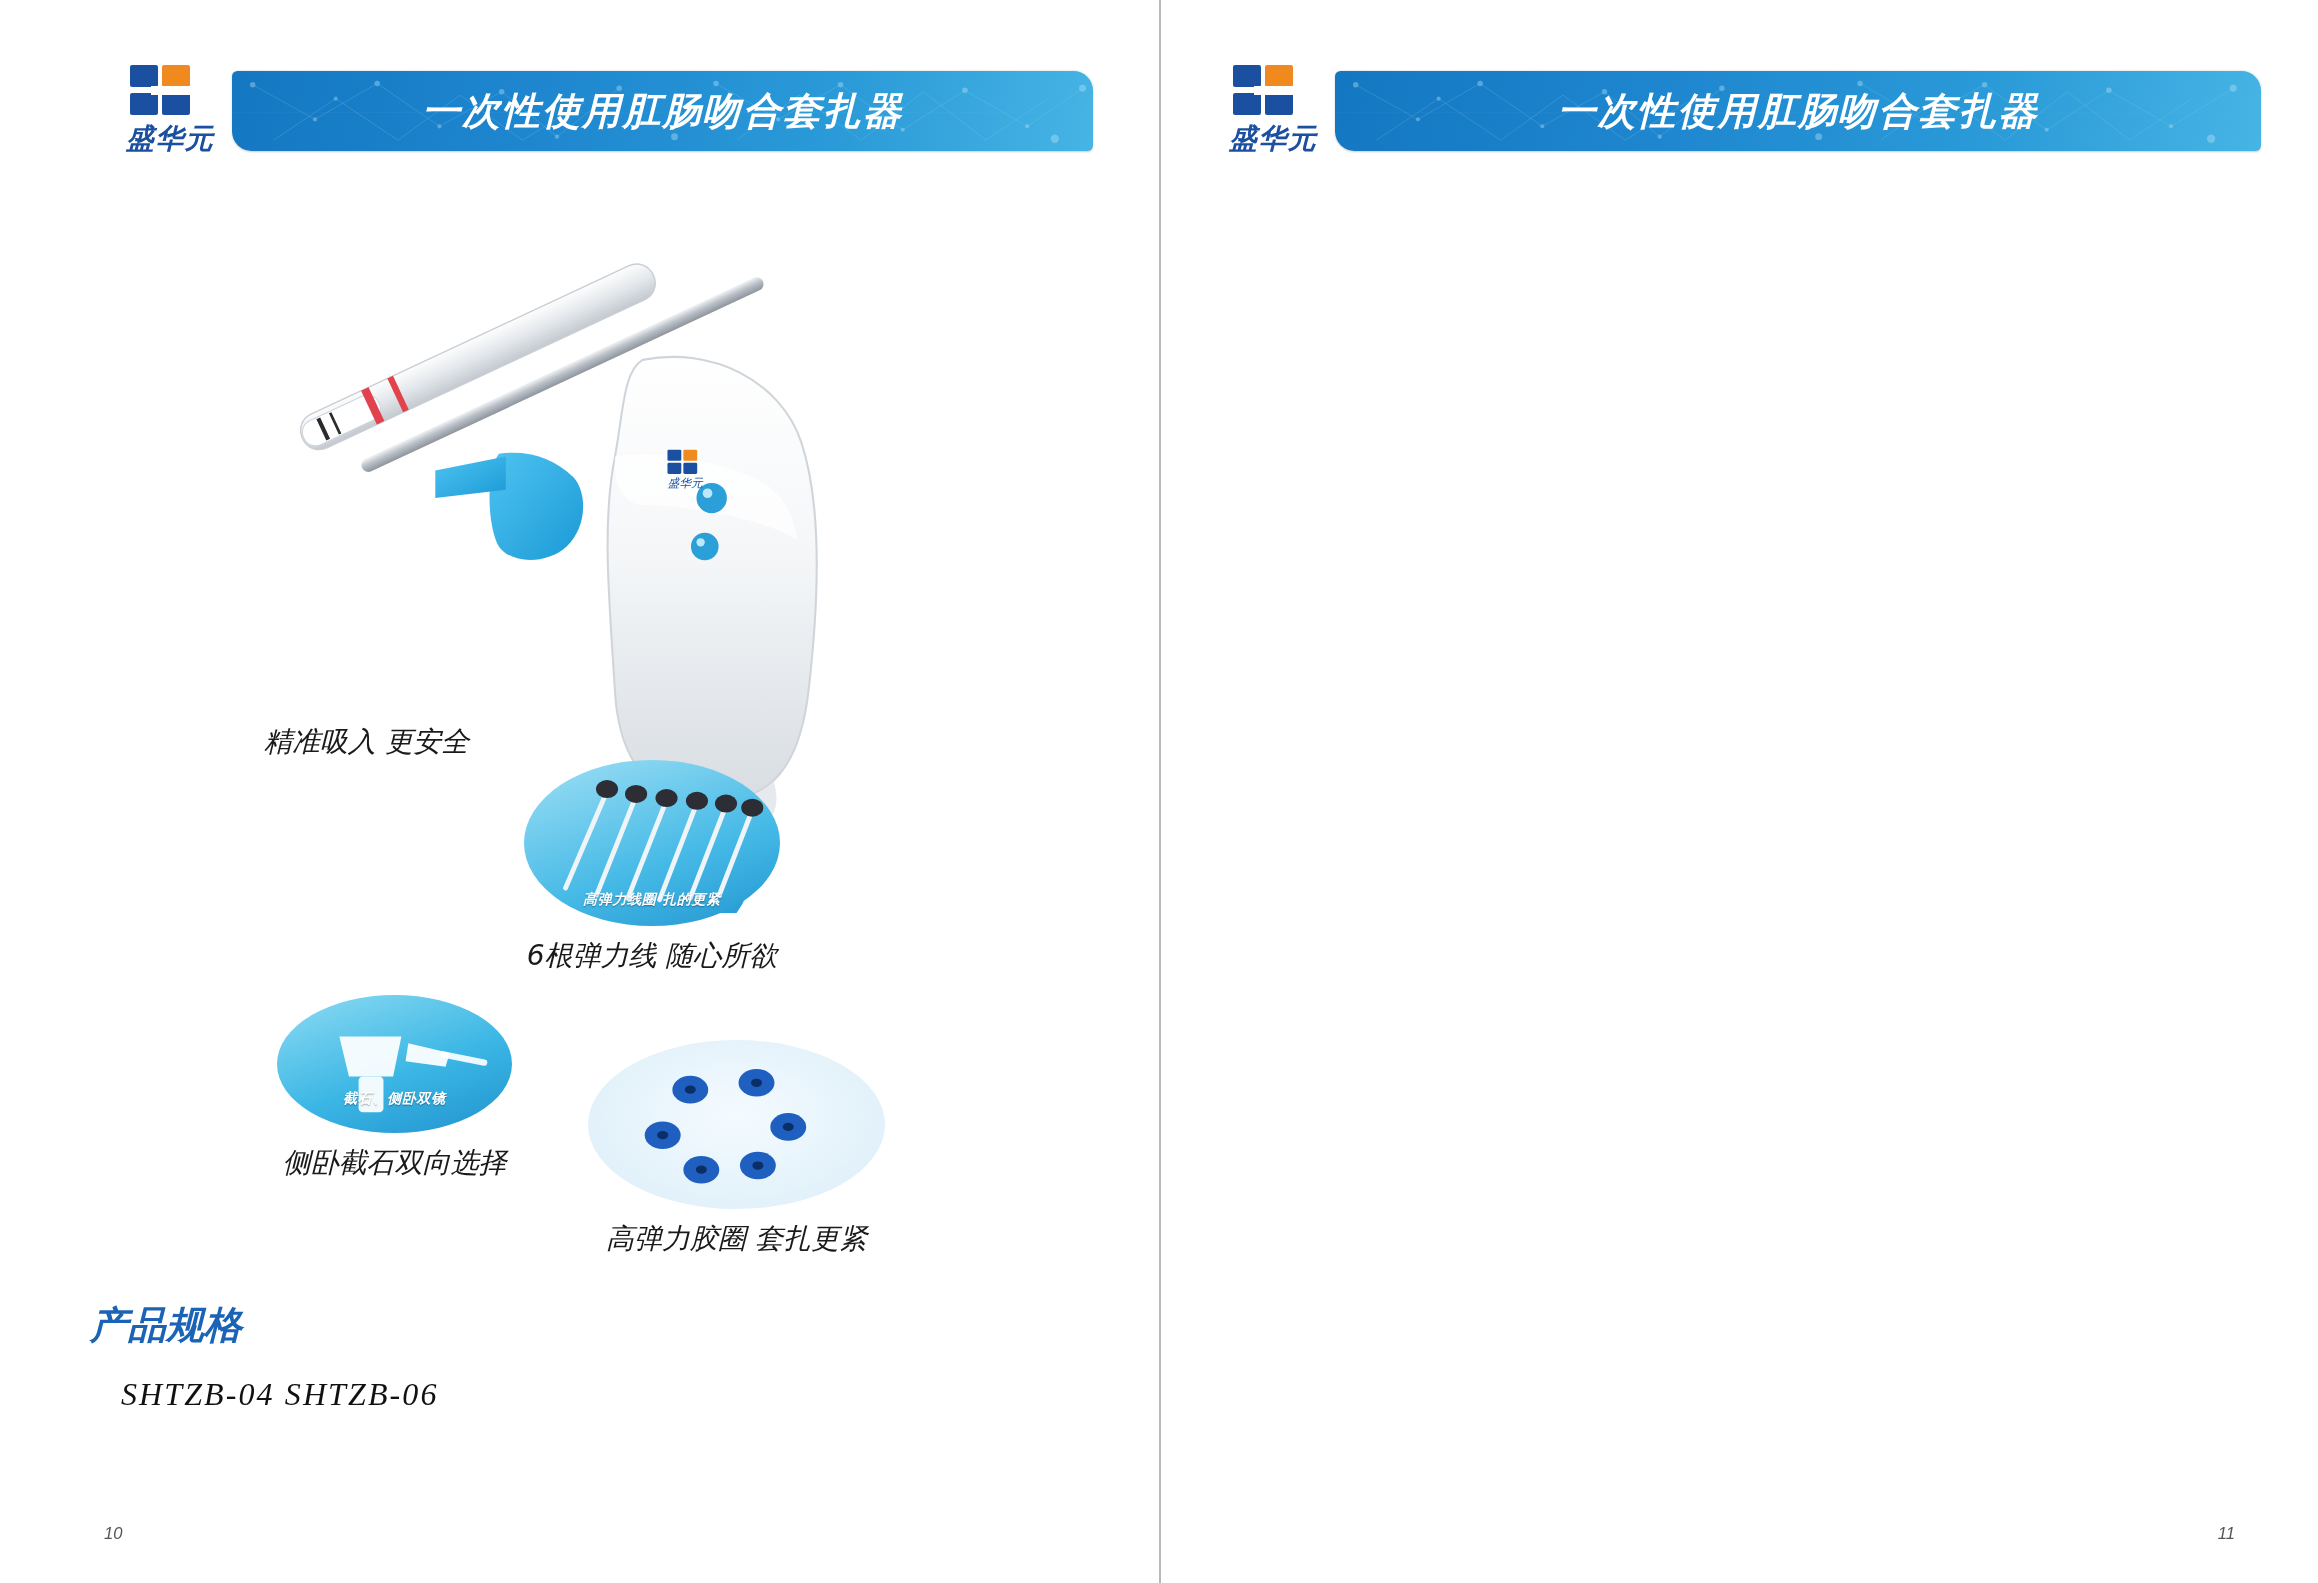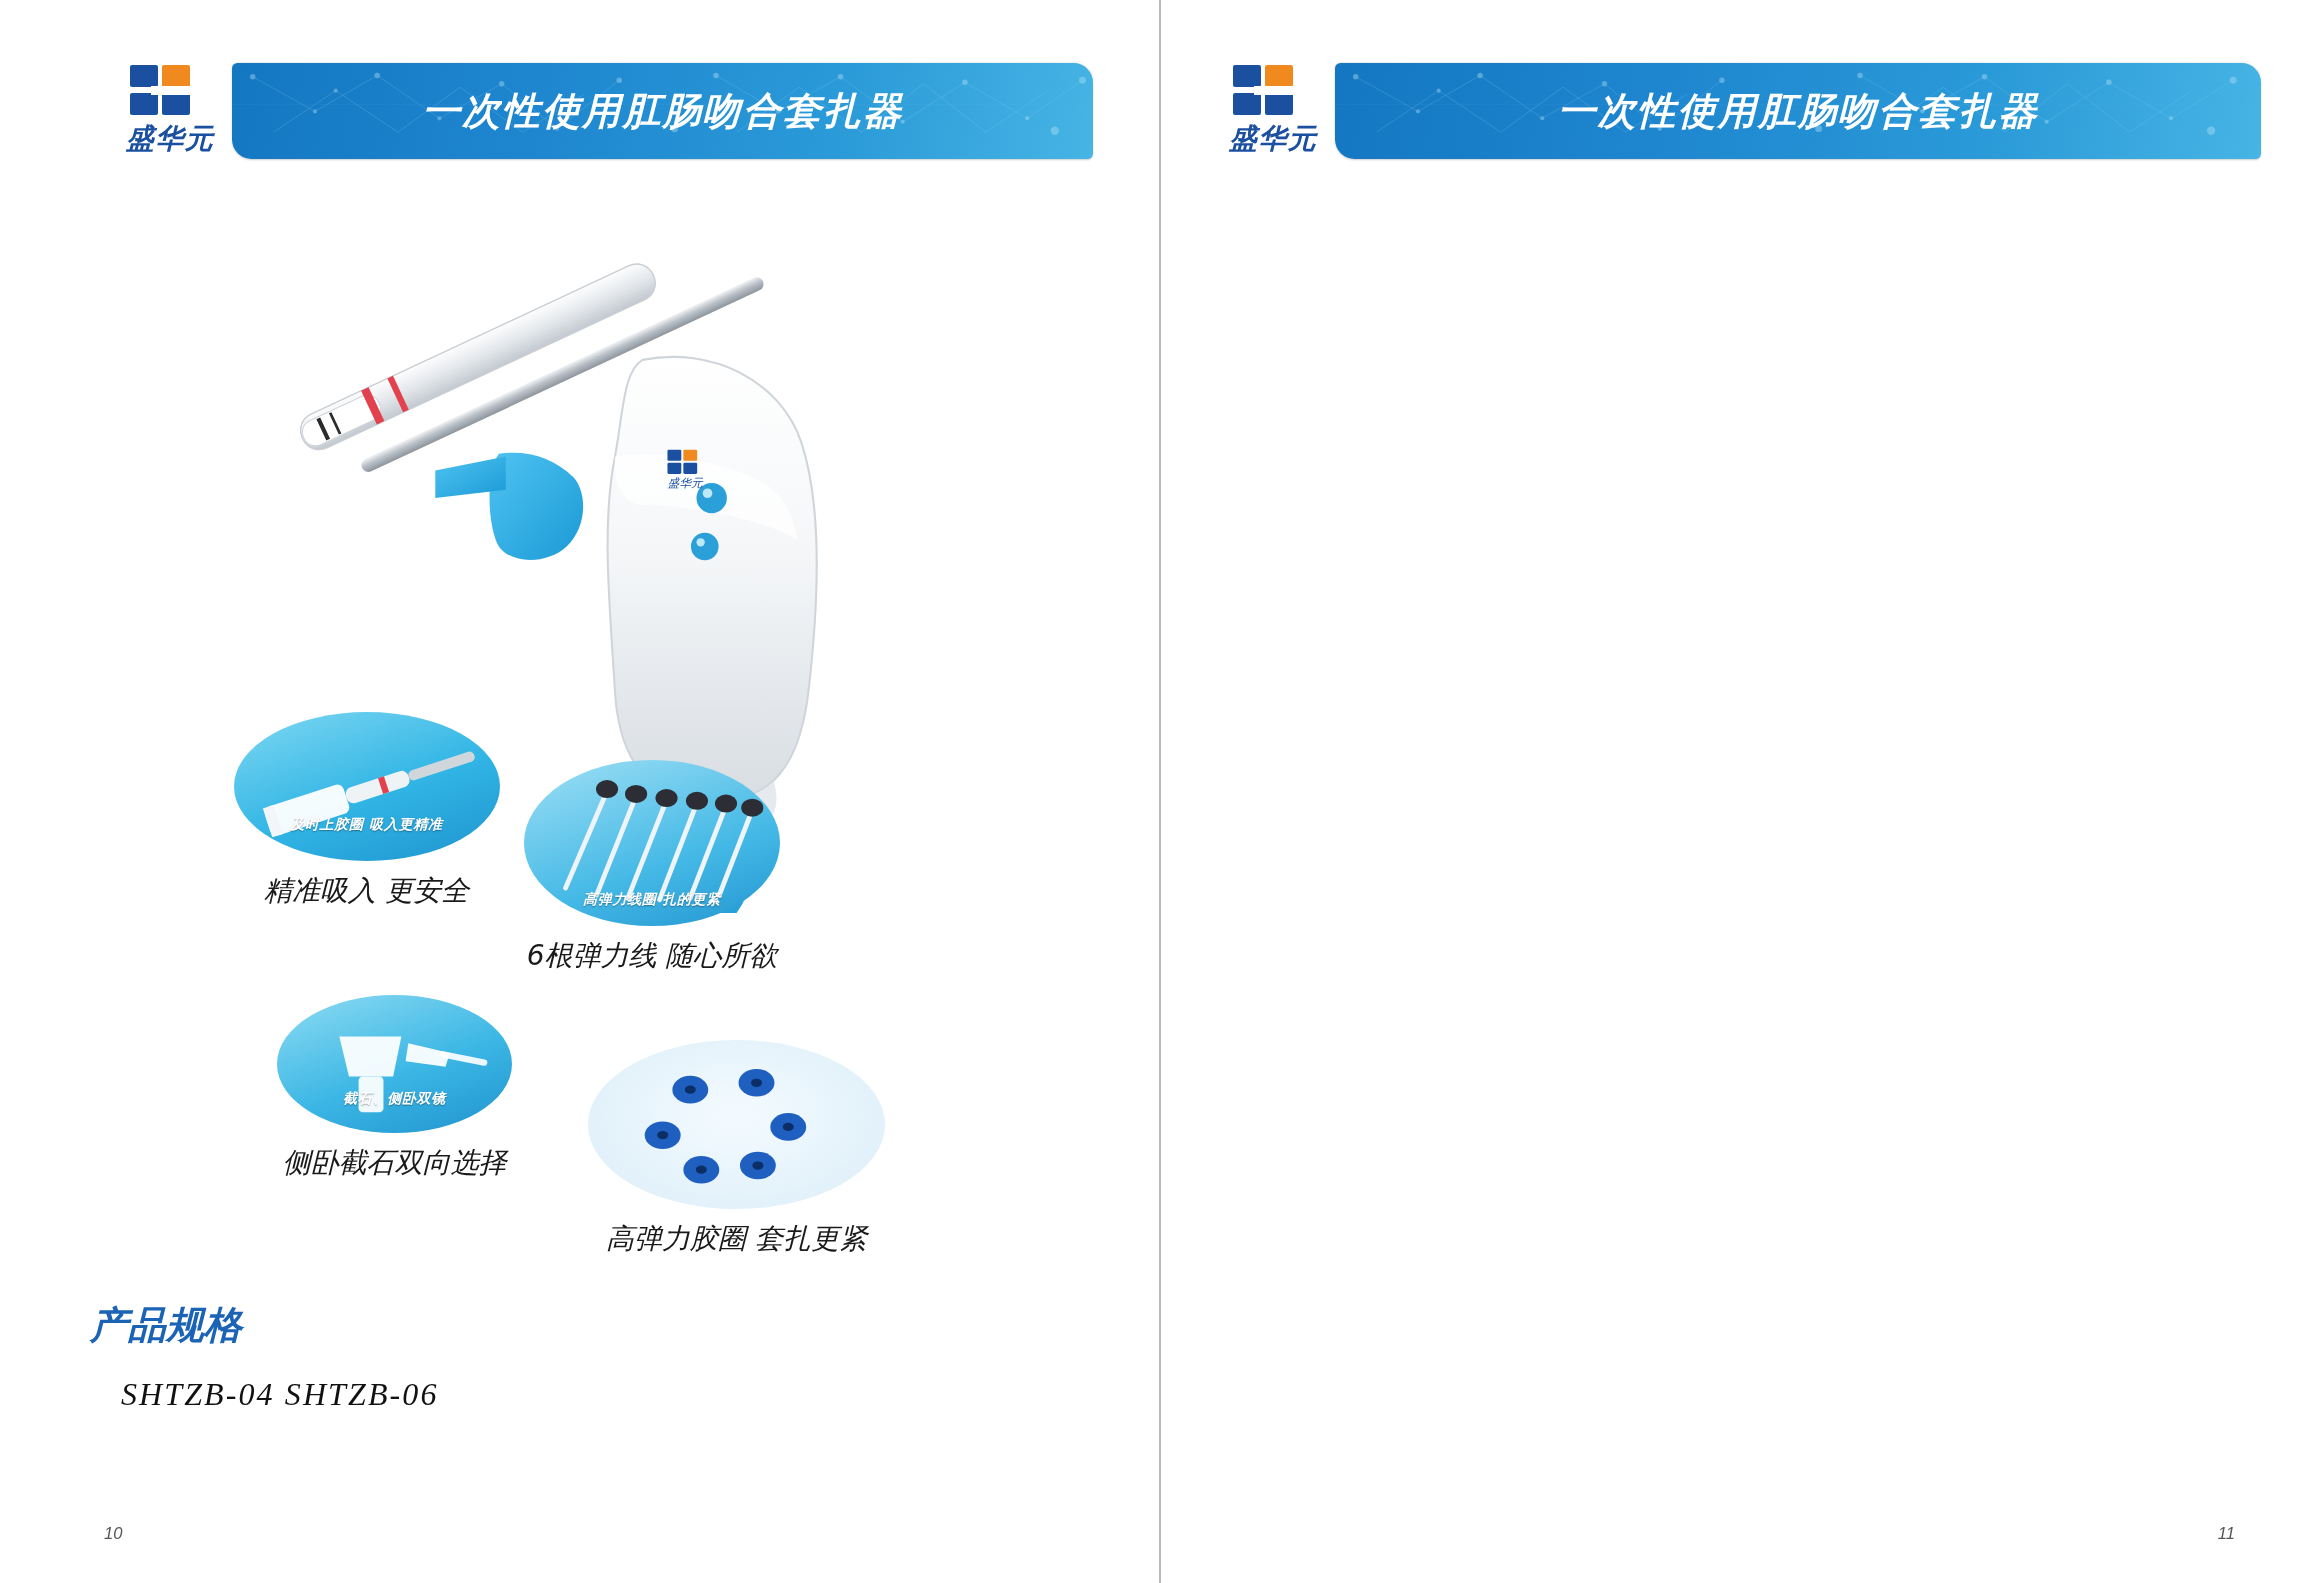--- a/index.html
+++ b/index.html
@@ -83,21 +83,21 @@
     width: 104px;
     text-align: center;
     color: #1b4fa0;
     font-size: 28px;
     font-weight: bold;
     letter-spacing: 1.4px;
     font-family: "DejaVu Sans", sans-serif;
   }
   .title-bar {
     position: relative;
-    height: 96px;
+    height: 80px;
     background: linear-gradient(100deg, #1477c2 0%, #1e86cf 35%, #2a9ad8 70%, #46b4e4 100%);
     border-radius: 5.5px 19.4px 5.5px 19.4px;
     display: flex;
     align-items: center;
     justify-content: center;
     overflow: hidden;
     box-shadow: 0 0.7px 2.1px rgba(0,0,0,.2);
   }
   .title-bar .net {
     position: absolute;
@@ -298,32 +298,20 @@
           <text x="0" y="54" font-family="DejaVu Sans" font-size="17" fill="#1b4fa0">盛华元</text>
         </g>
 
         <path d="M700 800 C740 800 770 790 790 770 C800 806 790 830 760 840 C730 850 706 840 700 800 Z" fill="#e6eaee"></path>
         <path d="M735 836 C760 880 745 930 720 960" stroke="#2aa0d8" stroke-width="26" fill="none" stroke-linecap="round"></path>
         <path d="M735 860 L762 868 M730 890 L757 897 M722 918 L748 926" stroke="#1b86bd" stroke-width="7" stroke-linecap="round"></path>
       </svg>
     </div>
 
     <div class="feature" style="left:228px; top:712px; width:277px;">
-      <div class="bubble" style="width:266px;height:149px;background:linear-gradient(160deg,#7fd8f2 0%,#31b5e5 55%,#1d93cf 100%);">
-        <svg viewBox="0 0 385 215" width="266" height="149">
-          <g transform="rotate(-18 190 110)">
-            <rect x="40" y="92" width="120" height="44" rx="10" fill="#ffffff" opacity=".95"></rect>
-            <rect x="40" y="92" width="16" height="44" fill="#f2f6f8"></rect>
-            <rect x="160" y="102" width="95" height="24" rx="10" fill="#eef3f6"></rect>
-            <rect x="212" y="102" width="9" height="24" fill="#e2414e"></rect>
-            <rect x="255" y="106" width="100" height="15" rx="7" fill="#cfd7dd"></rect>
-          </g>
-        </svg>
-        <div class="bubble-cap">及时上胶圈 吸入更精准</div>
-      </div>
       <div class="feature-label">精准吸入  更安全</div>
     </div>
 
     <div class="feature" style="left:507px; top:760px; width:290px;">
       <div class="bubble" style="width:256px;height:166px;background:linear-gradient(160deg,#9fe0f5 0%,#45b9e6 60%,#2295d0 100%);">
         <svg viewBox="0 0 370 240" width="256" height="166">
           <g stroke="#eef4f7" stroke-width="7" fill="none" stroke-linecap="round">
             <path d="M60 185 L120 45"></path>
               <path d="M105 195 L162 52"></path>
             <path d="M150 200 L206 58"></path>

